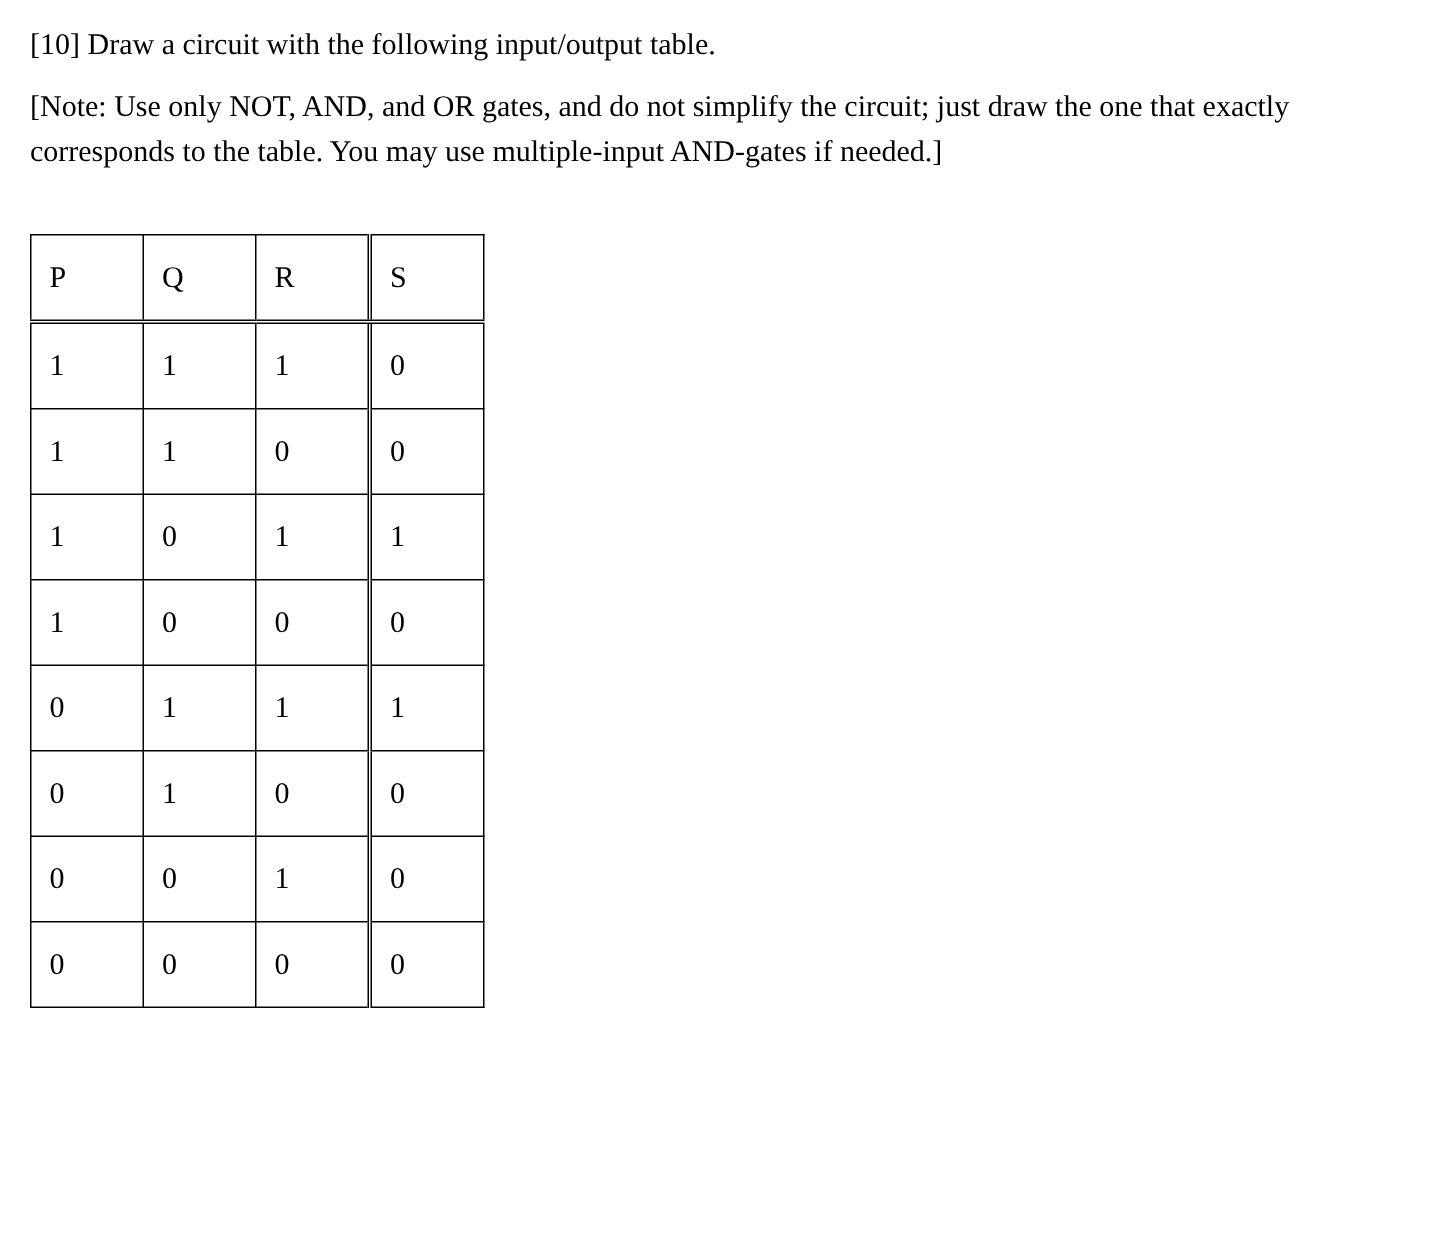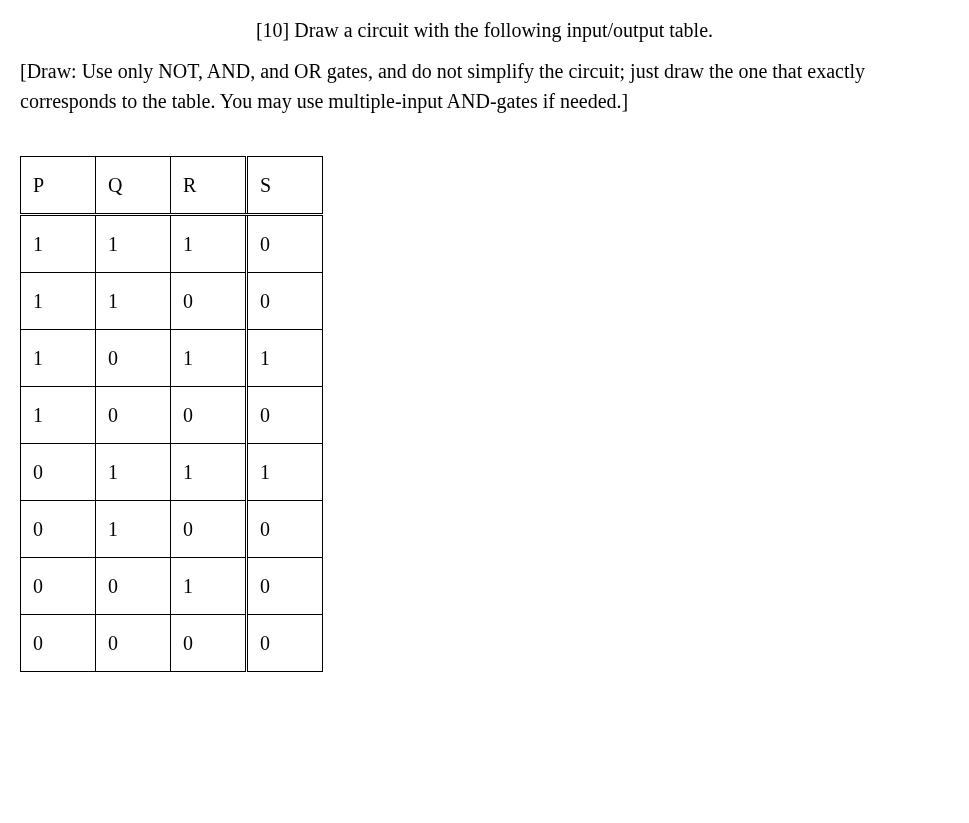--- a/index.html
+++ b/index.html
@@ -8,21 +8,20 @@
       color: #000;
       background: #fff;
       margin: 0;
       padding: 16px 20px;
       width: 969px;
       box-sizing: border-box;
     }
     .prompt-line {
       margin: 0 0 12px 0;
       line-height: 1.4;
-      text-align: center;
     }
     .note-block {
       margin: 8px 0 40px 0;
       line-height: 1.5;
     }
     table.truth {
       border-collapse: collapse;
       margin-top: 10px;
     }
     table.truth th, table.truth td {
@@ -48,21 +47,21 @@
     }
   </style>
 </head>
 <body>
 
 <p class="prompt-line">
   <span>[10]</span>
   <span>Draw a circuit with the following input/output table.</span>
 </p>
 
-<p class="note-block">[Draw: Use only NOT, AND, and OR gates, and do not simplify the circuit; just draw the one that exactly corresponds to the table. You may use multiple-input AND-gates if needed.]</p>
+<p class="note-block">[Note: Use only NOT, AND, and OR gates, and do not simplify the circuit; just draw the one that exactly corresponds to the table. You may use multiple-input AND-gates if needed.]</p>
 
 <table class="truth">
   <thead>
     <tr>
       <th>P</th>
       <th>Q</th>
       <th>R</th>
       <th class="out-col">S</th>
     </tr>
   </thead>

